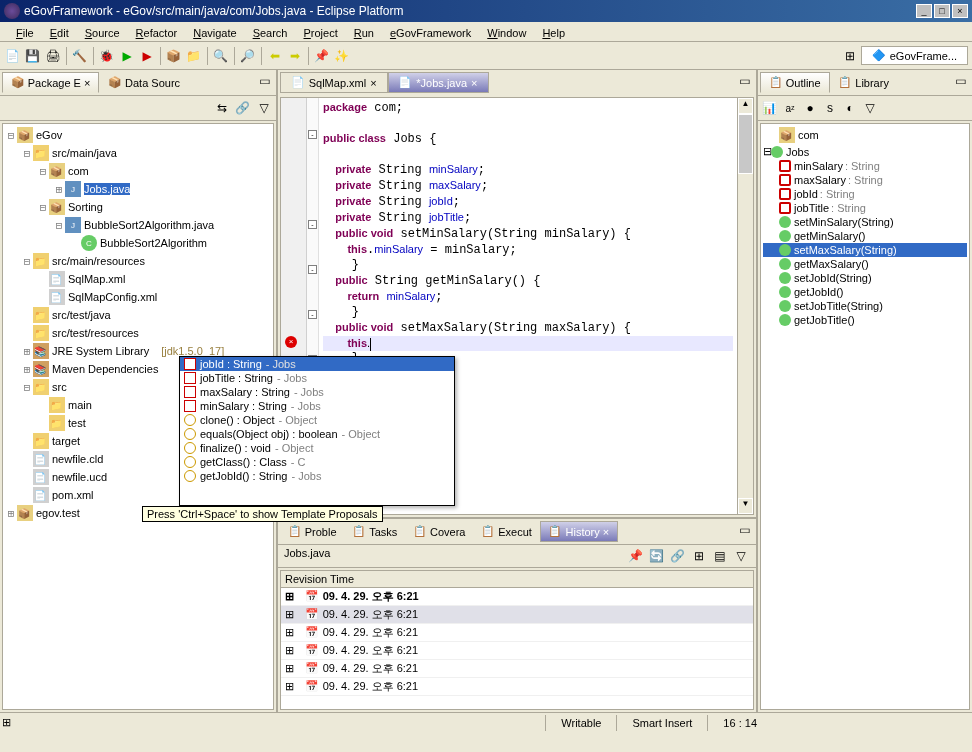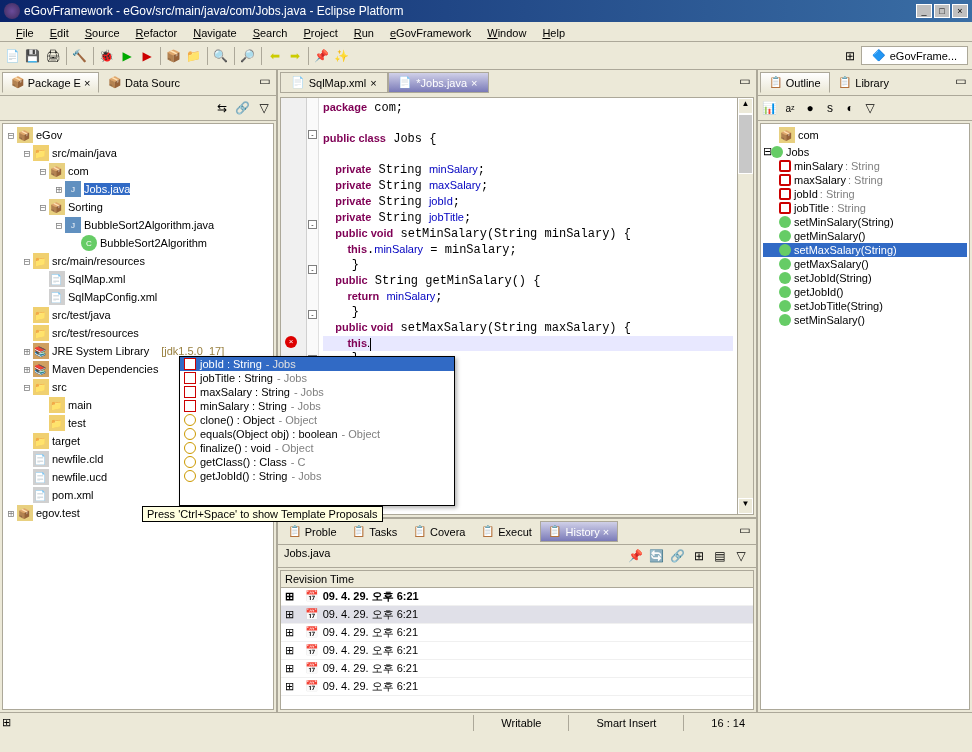--- a/index.html
+++ b/index.html
@@ -70,21 +70,21 @@
 .bottom-tabs { display: flex; padding: 2px; border-bottom: 1px solid #aca899; }
 .bottom-tab { padding: 3px 8px; display: flex; align-items: center; gap: 3px; cursor: pointer; }
 .bottom-tab.active { background: linear-gradient(to bottom, #d0d0e8, #7a7ab8); color: #fff; border: 1px solid #aca899; }
 .bottom-toolbar { display: flex; justify-content: space-between; padding: 2px 6px; border-bottom: 1px solid #aca899; }
 .bottom-content { flex: 1; background: #fff; border: 1px solid #aca899; margin: 2px; overflow: auto; }
 .history-header { background: #ece9d8; border-bottom: 1px solid #aca899; padding: 2px 4px; }
 .history-row { padding: 1px 4px; display: flex; align-items: center; gap: 4px; border-bottom: 1px solid #f0f0f0; cursor: pointer; }
 .history-row.bold { font-weight: bold; }
 .history-row.selected { background: #e0e0e8; }
 .statusbar { height: 20px; background: #ece9d8; border-top: 1px solid #aca899; display: flex; align-items: center; }
-.status-cell { padding: 2px 27px; border-left: 1px solid #aca899; }
+.status-cell { padding: 2px 15px; border-left: 1px solid #aca899; }
 .icon-pkg { background: #e8d080; }
 .icon-folder { background: #f0d070; }
 .icon-java { background: #6090c0; color: #fff; font-size: 8px; }
 .icon-class { background: #6c6; border-radius: 50%; color: #fff; font-size: 8px; }
 .icon-xml { background: #d0d0d0; }
 .icon-jar { background: #d0a060; }
 </style>
 </head>
 <body>
 
@@ -526,21 +526,21 @@
           <span>getJobId()</span>
         </div>
         <div class="out-item">
           <span class="indent i1"></span>
           <span class="out-icon out-method"></span>
           <span>setJobTitle(String)</span>
         </div>
         <div class="out-item">
           <span class="indent i1"></span>
           <span class="out-icon out-method"></span>
-          <span>setMinSalary()</span>
+          <span>getJobTitle()</span>
         </div>
       </div>
   </div>
 </div>
 
 <div class="autocomplete" id="autocomplete">
     <div class="ac-item selected">
       <span class="ac-icon ac-field"></span>
       <span>jobId : String</span> 
       <span class="ac-type">- Jobs</span>

